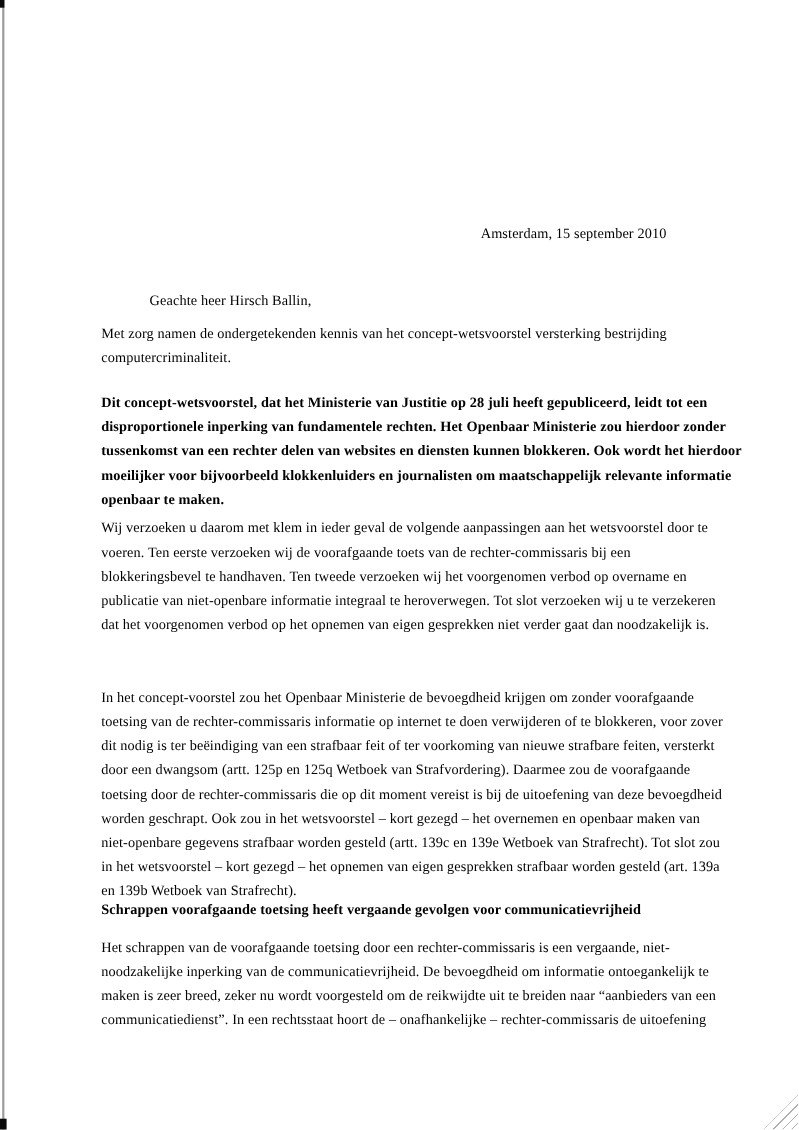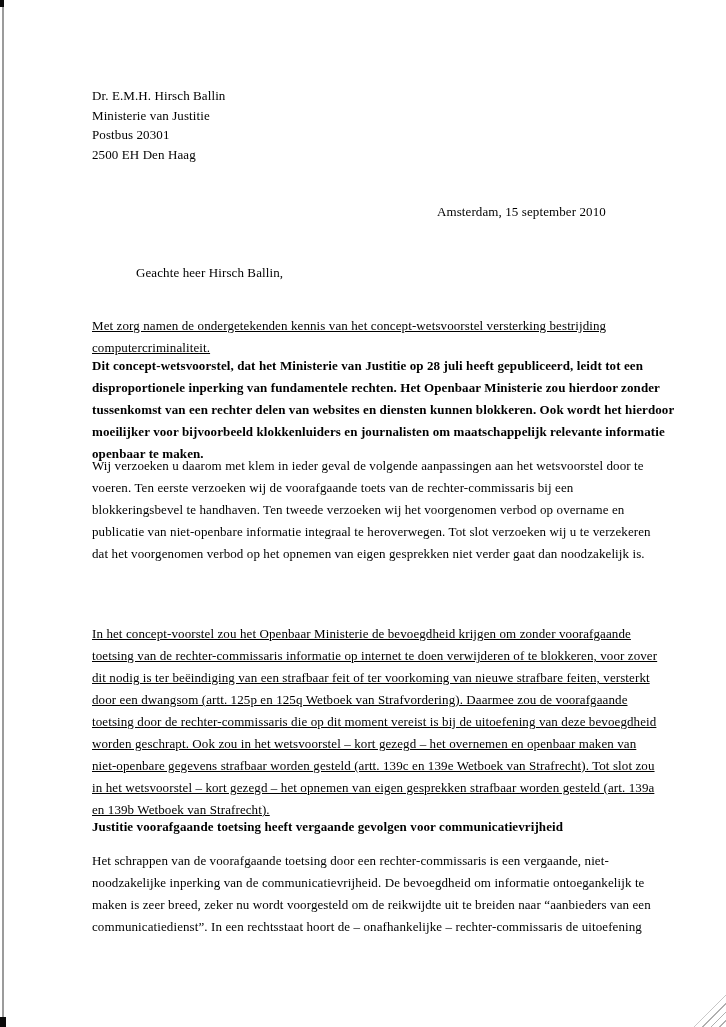--- a/index.html
+++ b/index.html
@@ -76,56 +76,52 @@
       transparent 6px
     );
     clip-path: polygon(100% 30%, 100% 100%, 30% 100%);
   }
 </style>
 </head>
 <body>
 
 <div class="page">
 
-  <div class="txt address" style="top: 86px;">Dr. E.M.H. Hirsch Ballin
-Ministerie van Justitie
-Postbus 20301
-2500 EH Den Haag</div>
 
   <div class="txt dateline" style="top: 201px;">Amsterdam, 15 september 2010</div>
 
   <div class="txt" style="top: 262px; margin-left: 44px;">Geachte heer Hirsch Ballin,</div>
 
-  <div class="txt" style="top: 315px; text-decoration: underline;">Met zorg namen de ondergetekenden kennis van het concept-wetsvoorstel versterking bestrijding
+  <div class="txt" style="top: 292px;">Met zorg namen de ondergetekenden kennis van het concept-wetsvoorstel versterking bestrijding
 computercriminaliteit.</div>
 
   <div class="txt" style="top: 355px; font-weight: bold;">Dit concept-wetsvoorstel, dat het Ministerie van Justitie op 28 juli heeft gepubliceerd, leidt tot een
 disproportionele inperking van fundamentele rechten. Het Openbaar Ministerie zou hierdoor zonder
 tussenkomst van een rechter delen van websites en diensten kunnen blokkeren. Ook wordt het hierdoor
 moeilijker voor bijvoorbeeld klokkenluiders en journalisten om maatschappelijk relevante informatie
 openbaar te maken.</div>
 
-  <div class="txt" style="top: 455px;">Wij verzoeken u daarom met klem in ieder geval de volgende aanpassingen aan het wetsvoorstel door te
+  <div class="txt" style="top: 469px;">Wij verzoeken u daarom met klem in ieder geval de volgende aanpassingen aan het wetsvoorstel door te
 voeren. Ten eerste verzoeken wij de voorafgaande toets van de rechter-commissaris bij een
 blokkeringsbevel te handhaven. Ten tweede verzoeken wij het voorgenomen verbod op overname en
 publicatie van niet-openbare informatie integraal te heroverwegen. Tot slot verzoeken wij u te verzekeren
 dat het voorgenomen verbod op het opnemen van eigen gesprekken niet verder gaat dan noodzakelijk is.</div>
 
 
-  <div class="txt" style="top: 623px; text-decoration: underline;">In het concept-voorstel zou het Openbaar Ministerie de bevoegdheid krijgen om zonder voorafgaande
+  <div class="txt" style="top: 623px;">In het concept-voorstel zou het Openbaar Ministerie de bevoegdheid krijgen om zonder voorafgaande
 toetsing van de rechter-commissaris informatie op internet te doen verwijderen of te blokkeren, voor zover
 dit nodig is ter beëindiging van een strafbaar feit of ter voorkoming van nieuwe strafbare feiten, versterkt
 door een dwangsom (artt. 125p en 125q Wetboek van Strafvordering). Daarmee zou de voorafgaande
 toetsing door de rechter-commissaris die op dit moment vereist is bij de uitoefening van deze bevoegdheid
 worden geschrapt. Ook zou in het wetsvoorstel – kort gezegd – het overnemen en openbaar maken van
 niet-openbare gegevens strafbaar worden gesteld (artt. 139c en 139e Wetboek van Strafrecht). Tot slot zou
 in het wetsvoorstel – kort gezegd – het opnemen van eigen gesprekken strafbaar worden gesteld (art. 139a
 en 139b Wetboek van Strafrecht).</div>
 
-  <div class="txt heading" style="top: 816px;">Justitie voorafgaande toetsing heeft vergaande gevolgen voor communicatievrijheid</div>
+  <div class="txt heading" style="top: 816px;">Schrappen voorafgaande toetsing heeft vergaande gevolgen voor communicatievrijheid</div>
 
   <div class="txt" style="top: 850px;">Het schrappen van de voorafgaande toetsing door een rechter-commissaris is een vergaande, niet-
 noodzakelijke inperking van de communicatievrijheid. De bevoegdheid om informatie ontoegankelijk te
 maken is zeer breed, zeker nu wordt voorgesteld om de reikwijdte uit te breiden naar “aanbieders van een
 communicatiedienst”. In een rechtsstaat hoort de – onafhankelijke – rechter-commissaris de uitoefening</div>
 
   <div class="scan-edge-line"></div>
   <div class="scan-top-left-mark"></div>
   <div class="scan-bottom-left-mark"></div>
   <div class="scan-bottom-right-hatch"></div>

